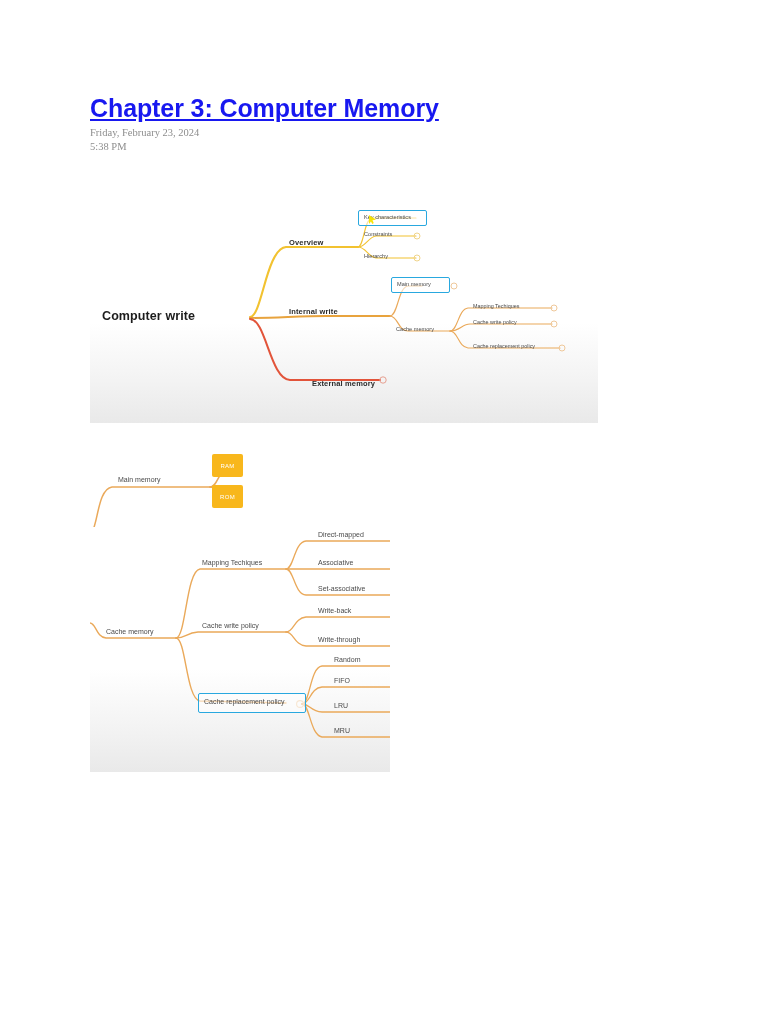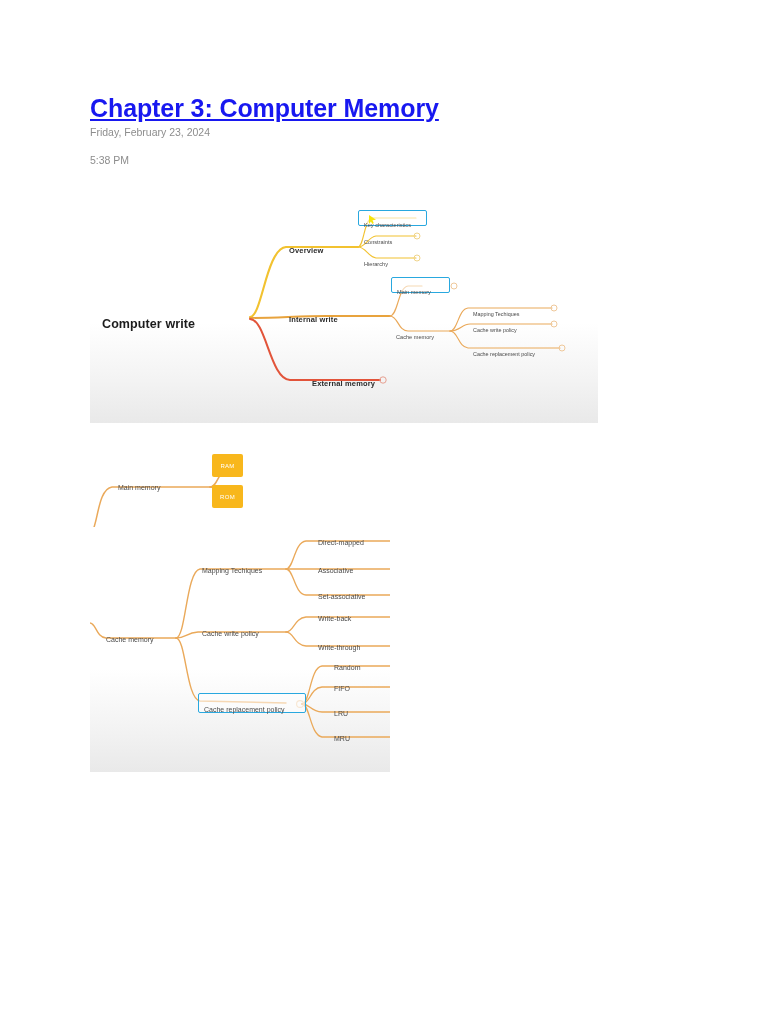--- a/index.html
+++ b/index.html
@@ -29,42 +29,41 @@
     text-decoration: underline;
     font-weight: 700;
     letter-spacing: -0.1px;
     white-space: nowrap;
   }
   #doc-date, #doc-time {
     font-size: 10.5px;
     line-height: 13px;
     color: #8d8d8d;
     margin-top: 3px;
-    font-family: Liberation Sans, sans-serif;
-  }
-  #doc-time { margin-top: 15px; }
+    font-family: Liberation Serif, serif;
+  }
+  #doc-time { margin-top: 1px; }
 
   
   .mm-panel {
     position: absolute;
     background: linear-gradient(to bottom, #ffffff 0%, #ffffff 58%, #f3f3f3 82%, #e9e9e9 100%);
     overflow: hidden;
   }
   .mm-panel svg {
     position: absolute;
     left: 0; top: 0;
     width: 100%;
     height: 100%;
   }
   .mm-label {
     position: absolute;
     white-space: nowrap;
     color: #3b3b3b;
     font-family: "Liberation Sans", sans-serif;
-    margin-top: 8px;
   }
   .mm-root {
     font-size: 12.5px;
     font-weight: bold;
     color: #1c1c1c;
     letter-spacing: 0.1px;
   }
   .mm-l1 {
     font-size: 7.5px;
     font-weight: bold;
@@ -153,21 +152,21 @@
     <path d="M160,134 C176,134 180,194 200,195 L290,195" fill="none" stroke="#e2543a" stroke-width="2.0" stroke-linecap="round"></path>
     <circle cx="293" cy="195" r="3.2" fill="none" stroke="#e7a091" stroke-width="1"></circle>
   </svg>
 
   <div class="mm-label mm-root" style="left:12px; top:124px;">Computer write</div>
 
   <div class="mm-label mm-l1" style="left:199px; top:53px;">Overview</div>
 
   <div class="mm-label mm-l1" style="left:199px; top:122px;">Internal write</div>
 
-  <div class="mm-label mm-l1" style="left:199px; top:186px;padding-left:23px;">External memory</div>
+  <div class="mm-label mm-l1" style="left:199px; top:194px;padding-left:23px;">External memory</div>
 
   <div class="mm-sel" style="left:268px; top:25px; width:69px; height:16px;"></div>
   <div class="mm-label mm-l2" style="left:274px; top:29px;">Key characteristics</div>
   <div class="mm-cursor" style="left:279px; top:30px;"></div>
 
   <div class="mm-label mm-l2" style="left:274px; top:46px;">Constraints</div>
   <div class="mm-label mm-l2" style="left:274px; top:68px;">Hierarchy</div>
 
   <div class="mm-sel" style="left:301px; top:92px; width:59px; height:16px;"></div>
   <div class="mm-label mm-l2" style="left:307px; top:96px;">Main memory</div>

